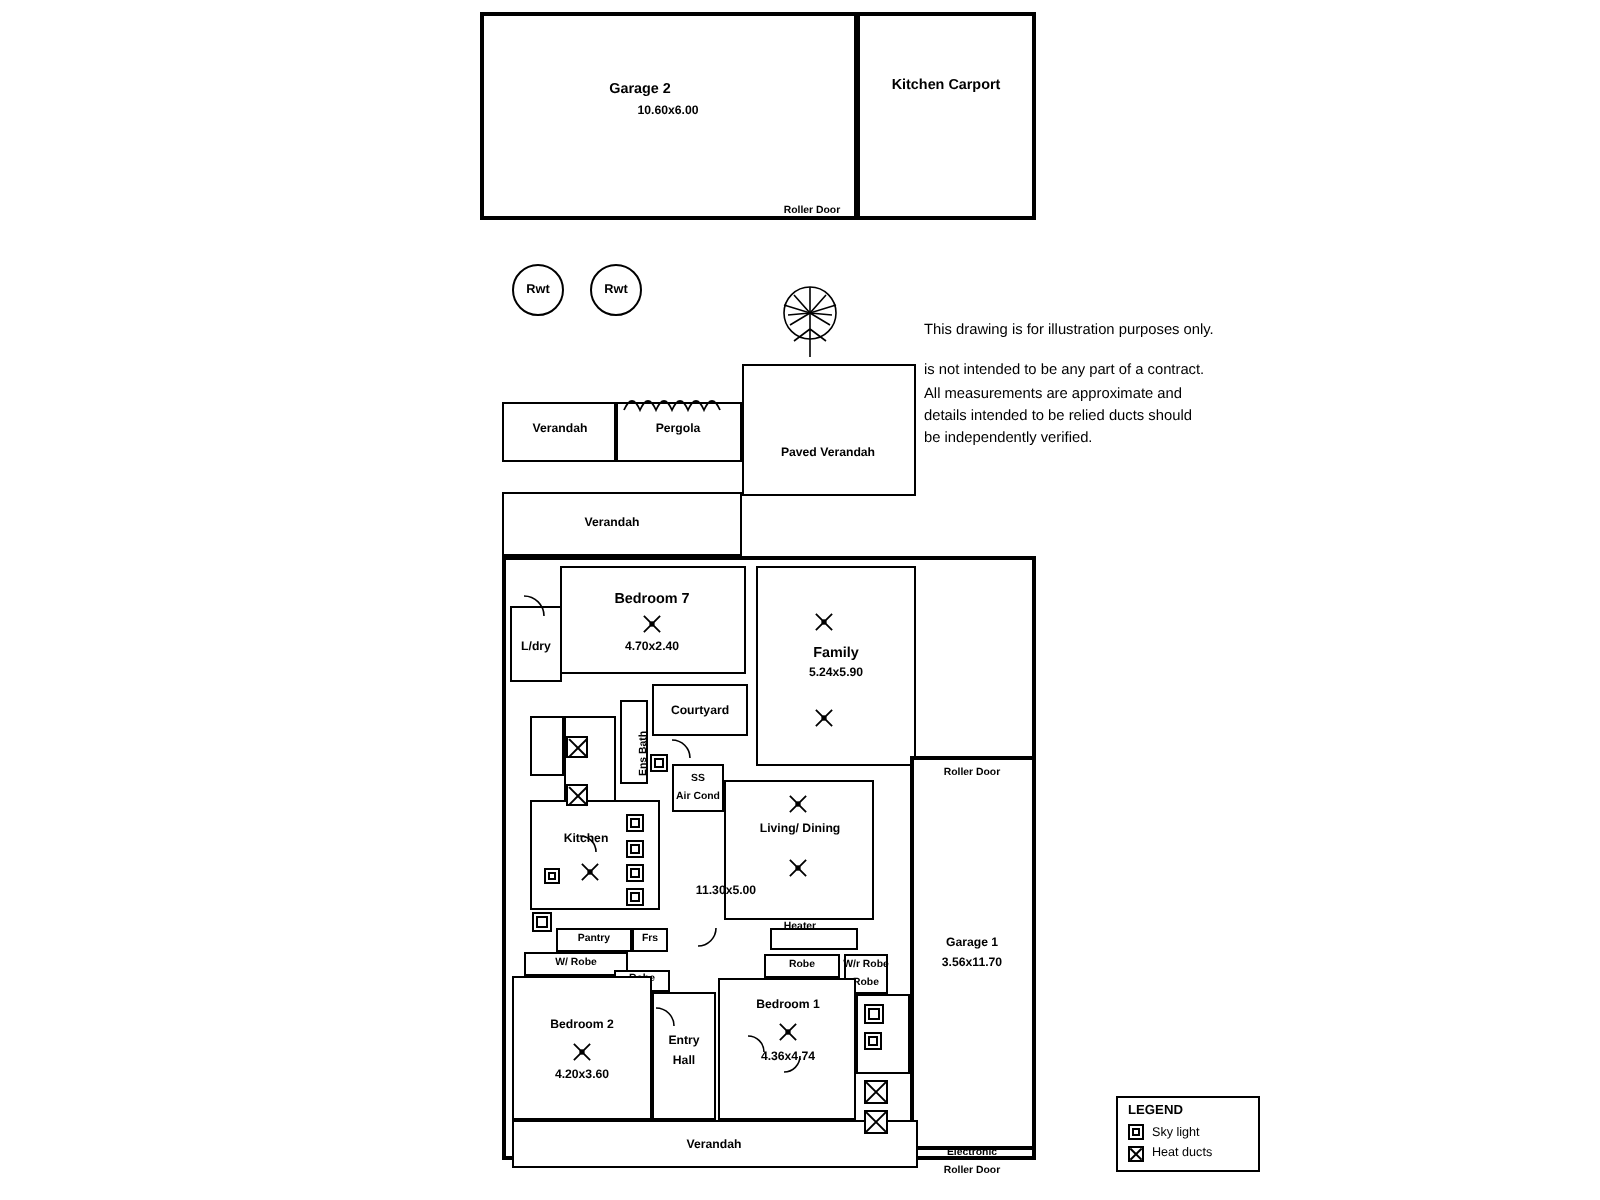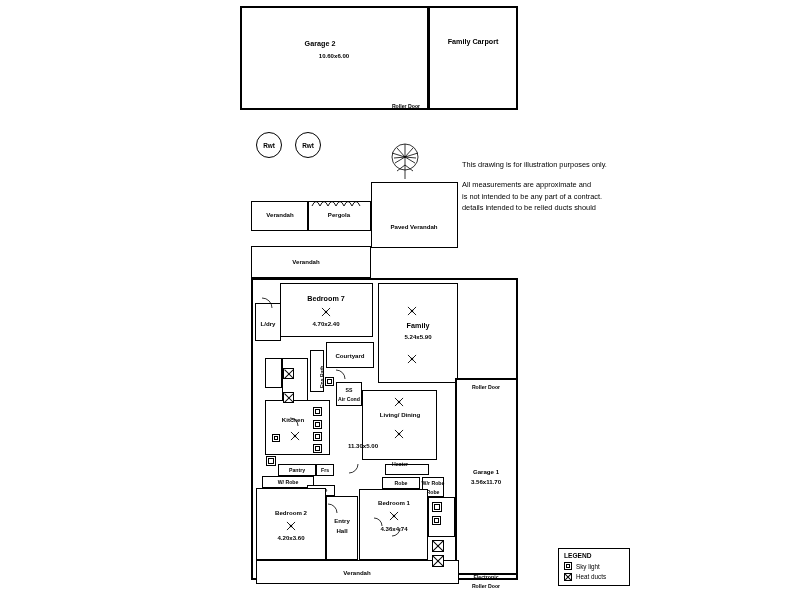--- a/index.html
+++ b/index.html
@@ -154,35 +154,36 @@
 </style>
 </head>
 <body>
 
 <div id="plan">
 
   <div class="room thick" style="left:240px; top:6px; width:189px; height:104px;"></div>
   <div class="room thick" style="left:428px; top:6px; width:90px; height:104px;"></div>
   <div class="label" style="left:320px; top:44px;">Garage 2</div>
   <div class="label small" style="left:334px; top:56px;">10.60x6.00</div>
-  <div class="label" style="left:473px; top:42px;">Family Carport</div>
+  <div class="label" style="left:473px; top:42px;">Kitchen Carport</div>
   <div class="label tiny" style="left:406px; top:106px;">Roller Door</div>
 
   <div class="rwt" style="left:256px; top:132px;">
     <span>Rwt</span>
   </div>
   <div class="rwt" style="left:295px; top:132px;">
     <span>Rwt</span>
   </div>
 
   <div class="disclaimer" style="left:462px; top:119px; width:300px;">
     <div class="first">This drawing is for illustration purposes only.</div>
+    <div>is not intended to be any part of a contract.</div>
     <div>All measurements are approximate and</div>
-    <div>is not intended to be any part of a contract.</div>
     <div>details intended to be relied ducts should</div>
+    <div>be independently verified.</div>
   </div>
 
   <div class="tree" style="left:405px; top:163px;">
     <svg width="44" height="44" viewBox="0 0 44 44">
       <g stroke="#000" stroke-width="0.8" fill="none">
         <circle cx="22" cy="18" r="13"></circle>
         <path d="M22 18 L22 40 M22 26 L14 32 M22 26 L30 32"></path>
         <path d="M9 14 L22 18 L35 14 M12 24 L22 18 L32 24 M22 5 L22 18"></path>
         <path d="M14 9 L22 18 L30 9 M11 19 L22 18 L33 19"></path>
       </g>

